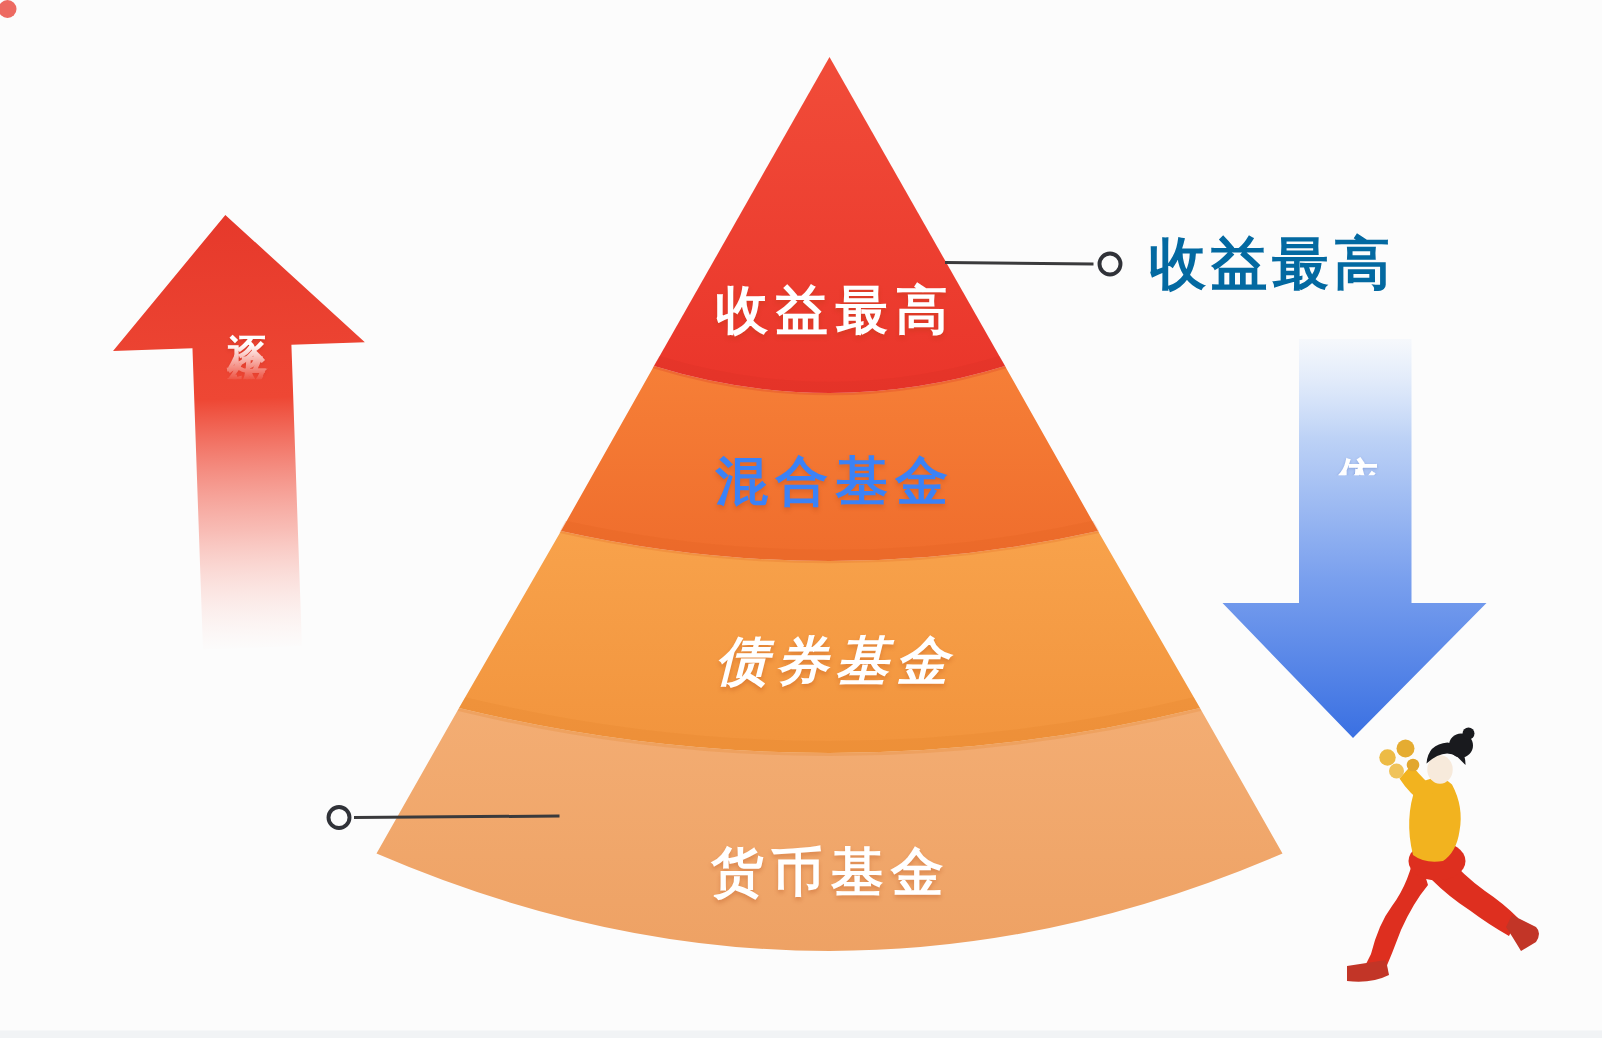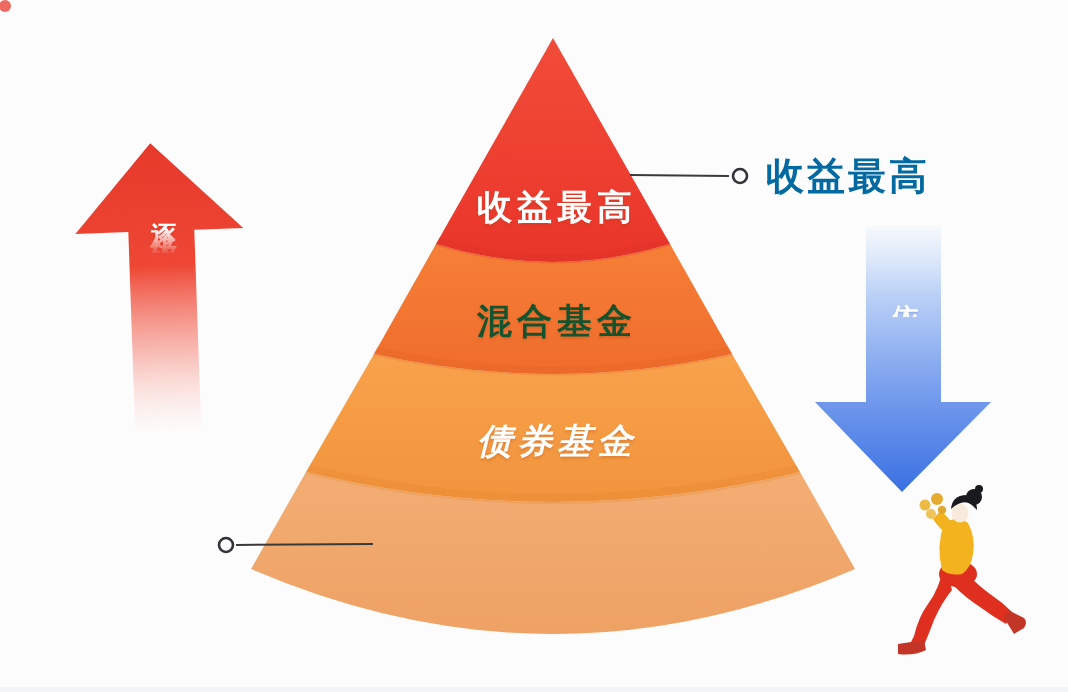--- a/index.html
+++ b/index.html
@@ -131,21 +131,22 @@
       <circle cx="931" cy="514" r="5" fill="#F0C35A"></circle>
       <circle cx="942" cy="510" r="4.2" fill="#E2A72E"></circle>
       <ellipse cx="960" cy="513" rx="8.5" ry="9.5" fill="#F7EADB"></ellipse>
       <path d="M951,509 Q952,496 965,495 Q977,497 977,510 L971,504 Q962,499 951,509 Z" fill="#191A1E"></path>
       <circle cx="974" cy="497" r="8" fill="#191A1E"></circle>
       <circle cx="979" cy="489" r="4" fill="#191A1E"></circle>
     </g>
   </svg>
 
   <div class="layer-label" style="left: 557px; top: 207px; color: rgb(255, 255, 255);">收益最高</div>
-  <div class="layer-label" style="left: 557px; top: 321px; color: #14532d;">混合基金</div>
+  <div class="layer-label" style="left: 557px; top: 321px; color: #3b82f6;">混合基金</div>
   <div class="layer-label" style="left: 557px; top: 441px; color: rgb(255, 255, 255); font-style: italic;">债券基金</div>
+  <div class="layer-label" style="left: 554px; top: 582px; color: rgb(255, 255, 255);">货币基金</div>
 
   <div class="callout-text" style="left: 766px; top: 176px; color: #0369a1;">收益最高</div>
 
   <div class="v-text v-red">逐级增高</div>
   <div class="v-text v-blue">依次降低</div>
 
 </div>
 
 </body></html>

